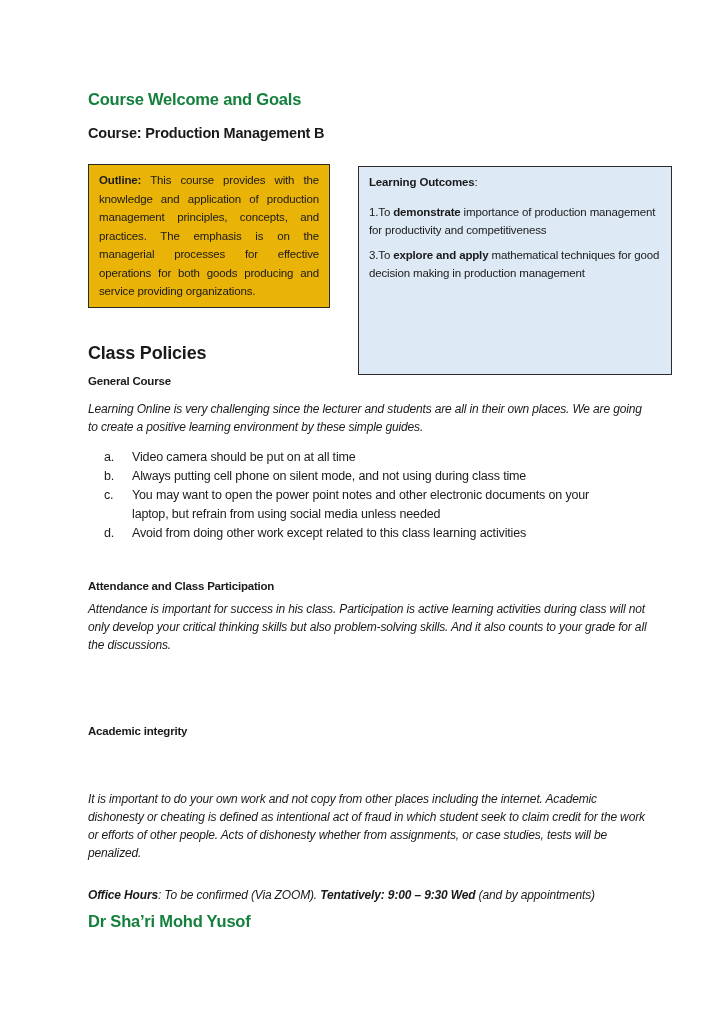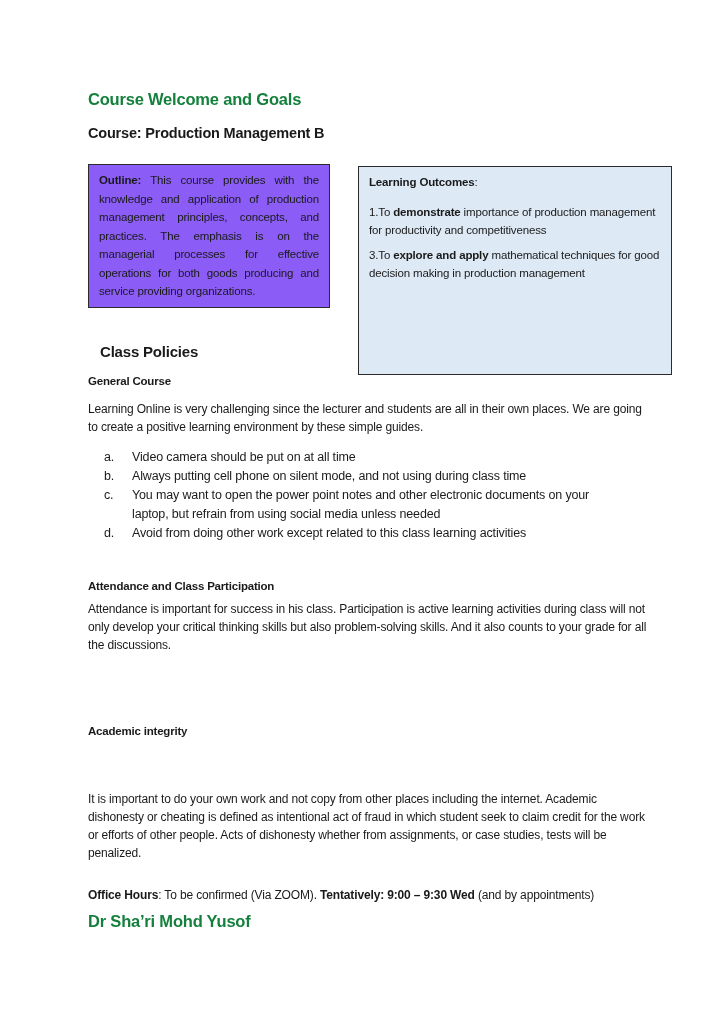--- a/index.html
+++ b/index.html
@@ -2,23 +2,23 @@
 <html><head>
 <meta charset="utf-8">
 <style>
   html, body { margin: 0; padding: 0; background: #ffffff; }
   body { width: 724px; height: 1023px; position: relative; overflow: hidden;
          font-family: "Liberation Sans", sans-serif; color: #1a1a1a; }
   .abs { position: absolute; }
   .h1 { font-size: 16.5px; font-weight: bold; color: #15803d; letter-spacing: -0.2px; }
   .h2 { font-size: 14.5px; font-weight: bold; letter-spacing: -0.2px; }
   .h3 { font-size: 11.5px; font-weight: bold; letter-spacing: -0.2px; }
-  .body { font-size: 12px; line-height: 18px; letter-spacing: -0.15px; }
+  .body { font-size: 12px; line-height: 18px; letter-spacing: -0.15px; font-style: italic; }
   .box-outline { left: 88px; top: 164px; width: 242px; height: 144px; box-sizing: border-box;
-       background: #8b5cf6; border: 1.5px solid #2b2b2b; padding: 6px 10px 2px 10px;
+       background: #eab308; border: 1.5px solid #2b2b2b; padding: 6px 10px 2px 10px;
        font-size: 11.5px; line-height: 18.5px; text-align: justify; letter-spacing: -0.15px; }
   .box-learning { left: 358px; top: 166px; width: 314px; height: 209px; box-sizing: border-box;
        background: #dde9f5; border: 1.5px solid #2b2b2b; padding: 6px 10px;
        font-size: 11.5px; line-height: 18px; letter-spacing: -0.15px; }
   .box-learning p { margin: 0 0 7px 0; }
   .box-learning .title { margin-bottom: 12px; }
   ol.rules { list-style: none; margin: 0; padding: 0; left: 104px; top: 448px; width: 520px;
        font-size: 12.5px; line-height: 19px; letter-spacing: -0.15px; }
   ol.rules li { position: relative; padding-left: 28px; }
   ol.rules li .marker { position: absolute; left: 0; top: 0; }
@@ -35,21 +35,21 @@
   <div class="abs box-outline">
     <b>Outline:</b><span> This course provides with the knowledge and application of production management principles, concepts, and practices. The emphasis is on the managerial processes for effective operations for both goods producing and service providing organizations.</span>
   </div>
 
   <div class="abs box-learning">
     <p class="title"><b>Learning Outcomes</b><span>:</span></p>
     <p><span>1.To </span><b>demonstrate</b><span> importance of production management for productivity and competitiveness</span></p>
     <p><span>3.To </span><b>explore and apply</b><span> mathematical techniques for good decision making in production management</span></p>
   </div>
 
-  <div class="abs h2" style="left:100px; top:343px; font-size:15px;">Class Policies</div>
+  <div class="abs h2" style="left:88px; top:343px; font-size:18px;">Class Policies</div>
   <div class="abs h3" style="left:88px; top:375px;">General Course</div>
 
   <div class="abs body" style="left:88px; top:400px; width:560px;">Learning Online is very challenging since the lecturer and students are all in their own places. We are going to create a positive learning environment by these simple guides.</div>
 
   <ol class="abs rules">
     <li><span class="marker">a.</span><span>Video camera should be put on at all time</span></li>
     <li><span class="marker">b.</span><span>Always putting cell phone on silent mode, and not using during class time</span></li>
     <li><span class="marker">c.</span><span>You may want to open the power point notes and other electronic documents on your laptop, but refrain from using social media unless needed</span></li>
     <li><span class="marker">d.</span><span>Avoid from doing other work except related to this class learning activities</span></li>
   </ol>

